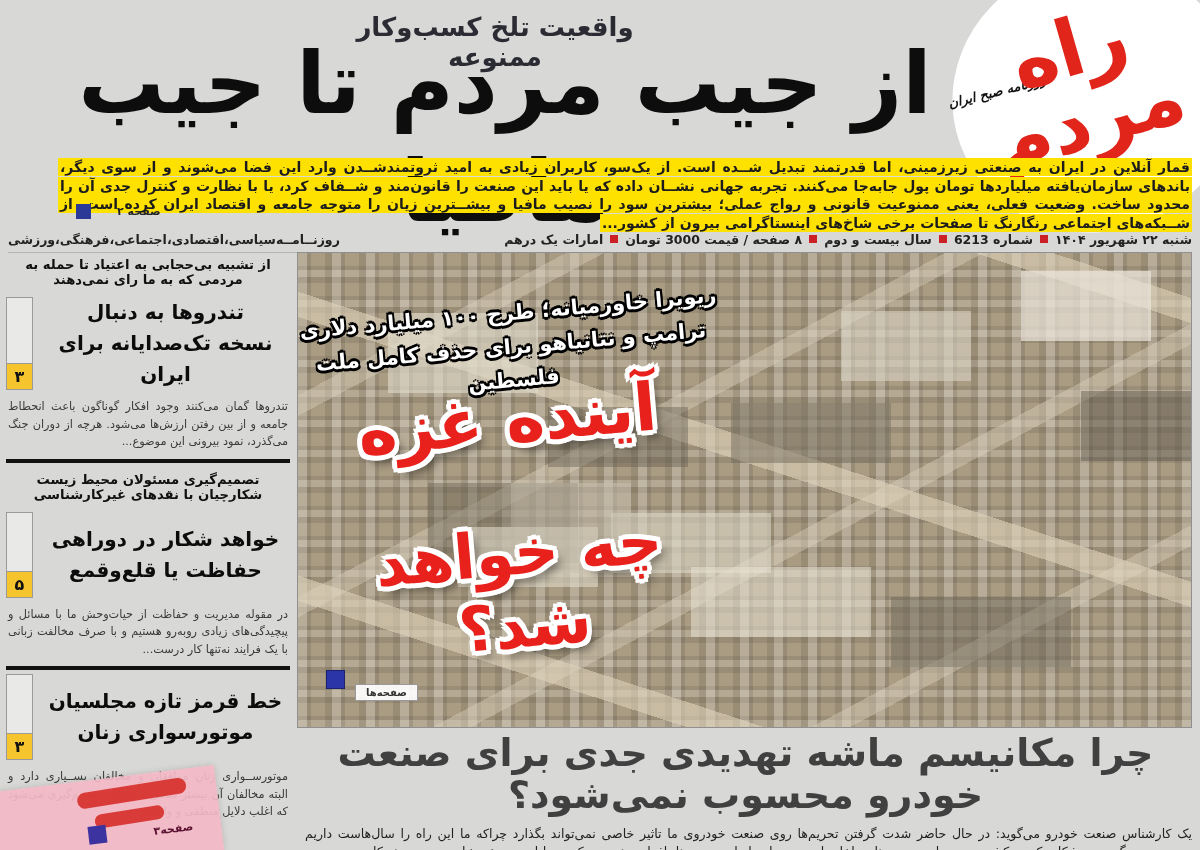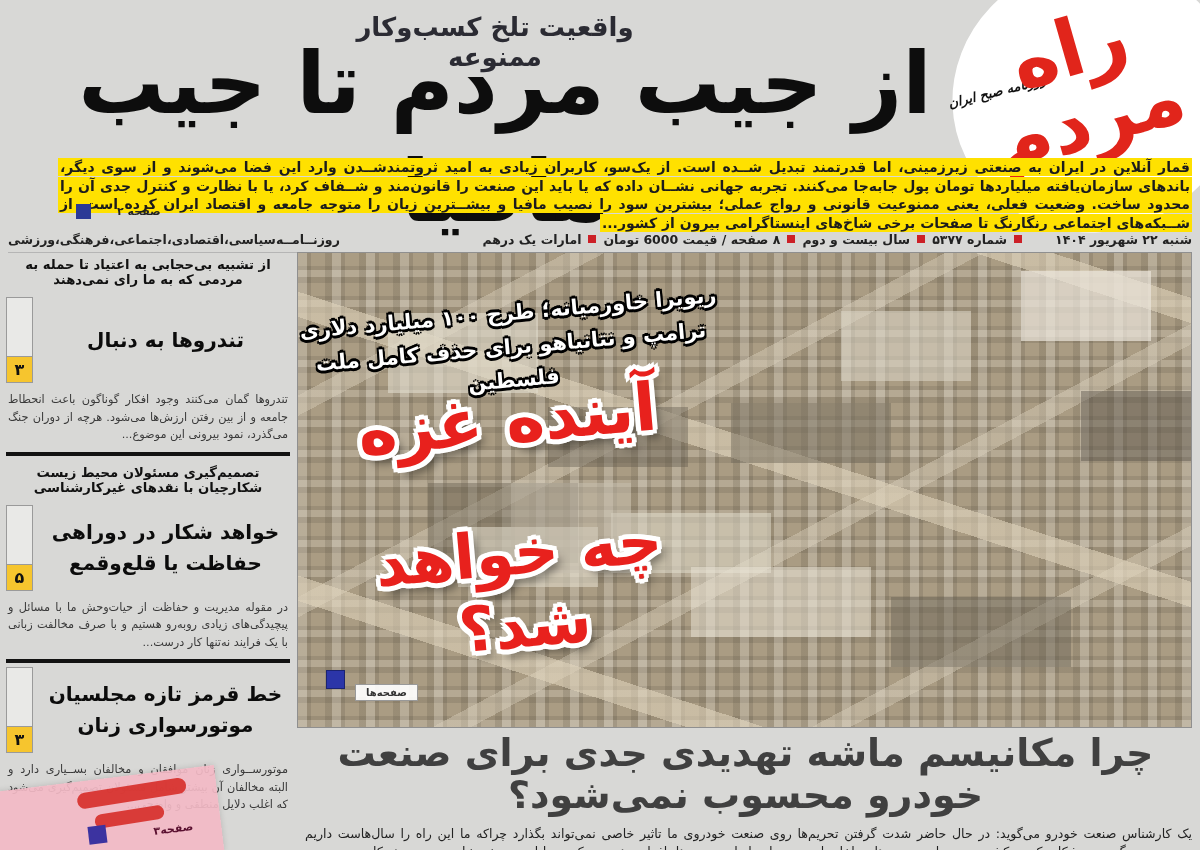--- a/index.html
+++ b/index.html
@@ -52,21 +52,21 @@
   .sq-navy{width:15px;height:15px;background:#2b3a96;display:inline-block;}
   
   .dateline{
     position:absolute;top:228px;right:8px;left:8px;height:22px;
     display:flex;align-items:center;justify-content:space-between;
     border-bottom:1px solid #b5b5b5;padding-bottom:2px;
   }
   .dateline .right{display:flex;align-items:center;gap:7px;font-size:12.5px;font-weight:700;color:#222;}
   .dateline .left{font-size:12.5px;font-weight:700;color:#222;}
   .sq-red{width:8px;height:8px;background:#cc2027;display:inline-block;}
-  .dl-date{margin-left:26px;}
+  .dl-date{}
   
   .photo{
     position:absolute;top:252px;right:8px;width:893px;height:474px;
     border:1px solid #8f8f8f;overflow:hidden;
     background-color:#aa9c83;
     background-image:
       repeating-linear-gradient(18deg, transparent 0 120px, rgba(226,214,190,0.55) 120px 144px, transparent 144px 270px),
       repeating-linear-gradient(-28deg, transparent 0 160px, rgba(218,208,188,0.42) 160px 178px),
       repeating-linear-gradient(90deg, rgba(255,255,255,0.17) 0 9px, rgba(0,0,0,0.10) 9px 13px, transparent 13px 27px, rgba(88,80,64,0.20) 27px 34px),
       repeating-linear-gradient(0deg, rgba(255,255,255,0.13) 0 7px, rgba(0,0,0,0.09) 7px 11px, transparent 11px 24px, rgba(70,64,54,0.16) 24px 30px);
@@ -171,25 +171,25 @@
 </div>
 <div class="lead-pageref">
   <span class="lbl">صفحه ۲</span>
   <span class="sq-navy"></span>
 </div>
 
 <div class="dateline">
   <div class="right">
     <span class="dl-date">شنبه ۲۲ شهریور ۱۴۰۴</span>
     <span class="sq-red"></span>
-    <span>شماره ۵۳۷۷</span>
+    <span>شماره 6213</span>
     <span class="sq-red"></span>
     <span>سال بیست و دوم</span>
     <span class="sq-red"></span>
-    <span>۸ صفحه / قیمت 6000 تومان</span>
+    <span>۸ صفحه / قیمت 3000 تومان</span>
     <span class="sq-red"></span>
     <span>امارات یک درهم</span>
   </div>
   <div class="left">روزنــامــه‌سیاسی،اقتصادی،اجتماعی،فرهنگی،ورزشی</div>
 </div>
 
 <div class="photo">
   <div class="pblock"></div>
   <div class="pblock"></div>
   <div class="pblock"></div>
@@ -213,20 +213,21 @@
   </div>
 </div>
 
 <div class="sidebar">
 
   <div class="art">
     <div class="akicker">از تشبیه بی‌حجابی به اعتیاد تا حمله به مردمی که به ما رای نمی‌دهند</div>
     <div class="trow">
       <div class="titles">
         <div class="t">تندروها به دنبال</div>
+        <div class="t">نسخه تک‌صدایانه برای ایران</div>
       </div>
       <div class="pagebar">
         <div class="pagenum">۳</div>
       </div>
     </div>
     <div class="abody">تندروها گمان می‌کنند وجود افکار گوناگون باعث انحطاط جامعه و از بین رفتن ارزش‌ها می‌شود. هرچه از دوران جنگ می‌گذرد، نمود بیرونی این موضوع...</div>
     <div class="rule"></div>
   </div>
 
   <div class="art">

